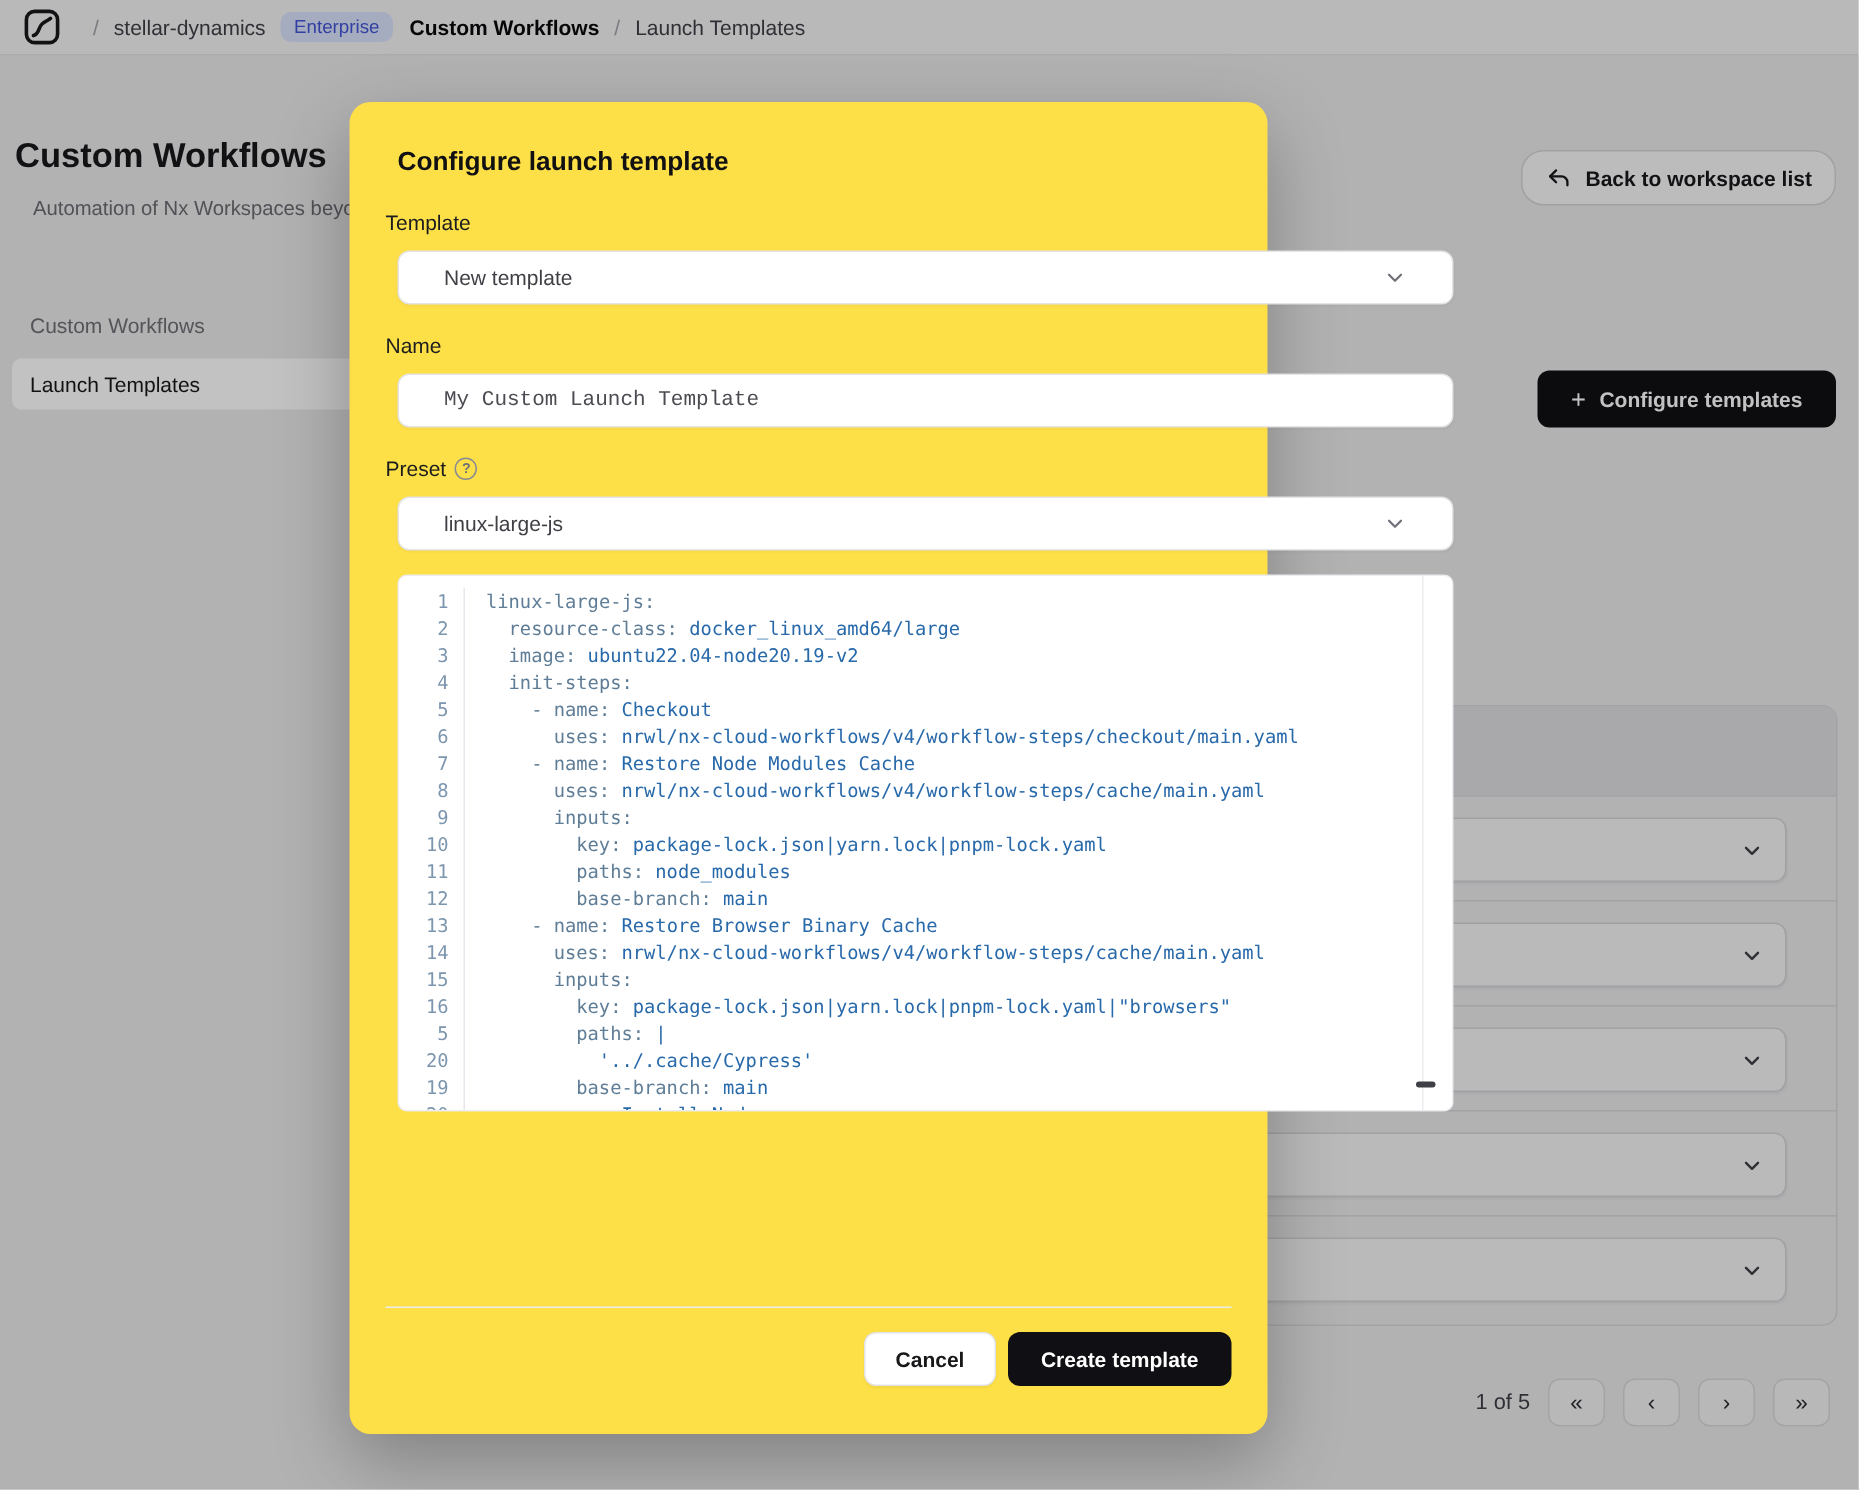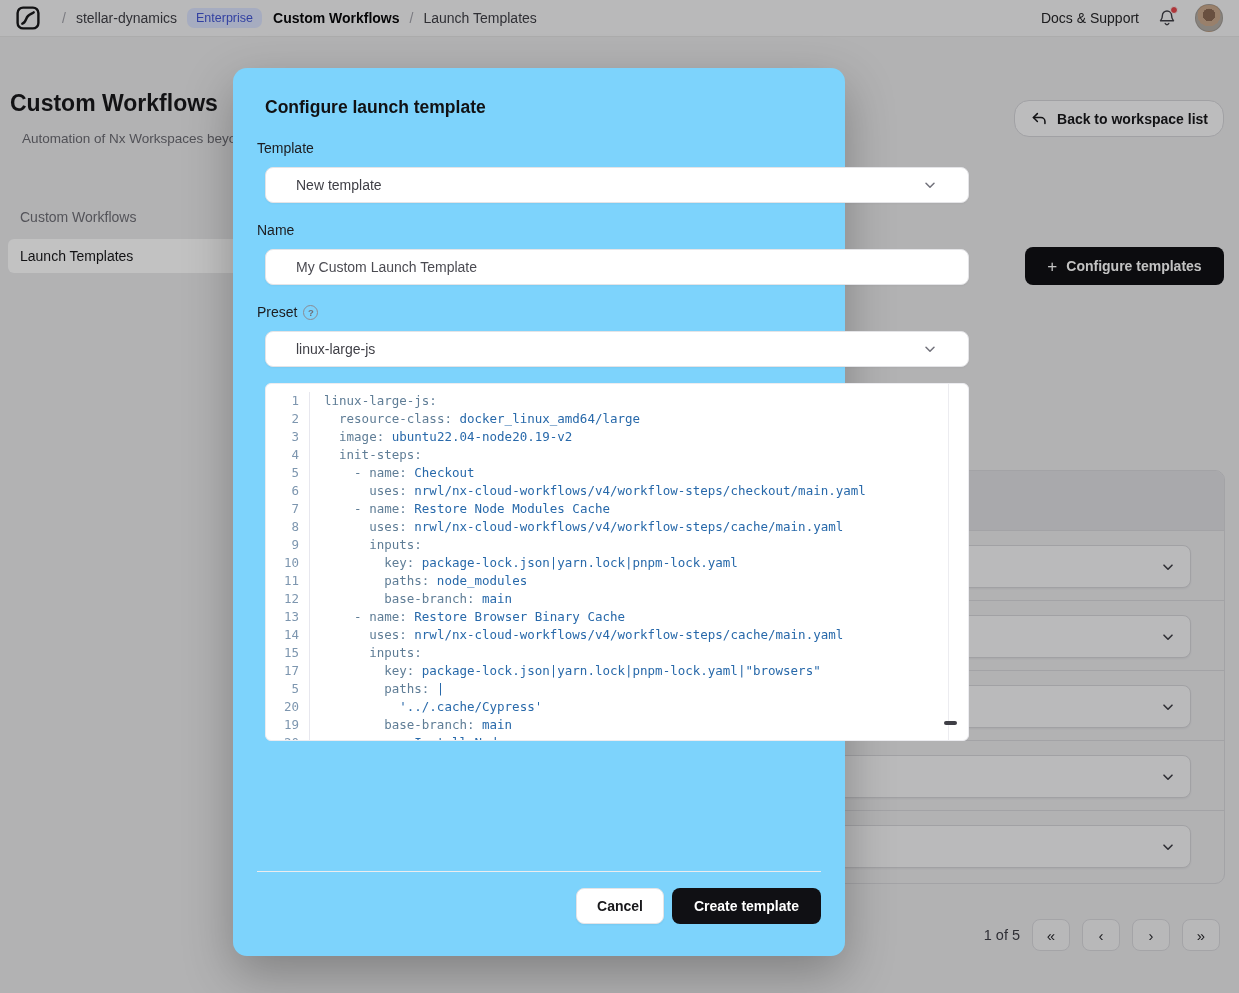--- a/index.html
+++ b/index.html
@@ -51,31 +51,31 @@
              display:flex; align-items:center; justify-content:flex-end; padding-right:14px; cursor:pointer; }
 
   .pagination { position:absolute; top:919px; left:940px; display:flex; align-items:center; gap:12px; }
   .pg-label { width:80px; text-align:right; font-size:14.5px; color:#3f3f46; }
   .pg-btn { width:38px; height:32px; background:#f2f2f4; border:1px solid #d8d8dc; border-radius:8px;
             font-size:15px; color:#2a2a2e; display:flex; align-items:center; justify-content:center;
             cursor:pointer; font-family:"Liberation Sans", sans-serif; }
 
   
   .overlay { position:absolute; inset:0; background:rgba(0,0,0,.24); z-index:5; }
-  .modal { position:absolute; left:233px; top:68px; width:612px; height:888px; background:#7dd3fc;
+  .modal { position:absolute; left:233px; top:68px; width:612px; height:888px; background:#fde047;
            border-radius:14px; box-shadow:0 18px 50px rgba(0,0,0,.28); z-index:6; }
   .m-title { position:absolute; left:32px; top:29px; font-size:17.5px; font-weight:700; color:#111113; }
   .m-label { position:absolute; left:24px; font-size:14px; font-weight:500; color:#1c1c1f;
              display:flex; align-items:center; gap:6px; }
   .m-select, .m-input { position:absolute; left:32px; width:704px; height:36px; background:#fff;
              border:1px solid #e4e4e7; border-radius:8px; box-shadow:0 1px 2px rgba(0,0,0,.04);
              display:flex; align-items:center; padding:0 30px; font-size:14px; color:#3f3f46; cursor:pointer; }
   .m-select .chev { margin-left:auto; display:flex; }
   .m-input input { border:none; outline:none; width:100%; font-size:14px; color:#4b4b52; background:transparent;
-             font-family:Liberation Sans, sans-serif; }
+             font-family:Liberation Mono, monospace; }
   .help { width:15px; height:15px; border:1.3px solid #8b8b93; border-radius:50%; font-size:9.5px;
           color:#6e6e76; display:inline-flex; align-items:center; justify-content:center; font-weight:700; }
 
   
   .editor { position:absolute; left:32px; top:315px; width:704px; height:358px; background:#fff;
             border:1px solid #ececf0; border-radius:6px; overflow:hidden;
             font-family:"DejaVu Sans Mono", monospace; font-size:12.5px; line-height:18px; padding-top:8px; }
   .cl { display:flex; height:18px; white-space:pre; }
   .ln { width:44px; flex:0 0 44px; text-align:right; padding-right:10px; color:#7d96af;
         border-right:1px solid #e7e7ee; }
@@ -107,31 +107,20 @@
         <rect x="1.6" y="1.6" width="20.8" height="20.8" rx="5.5" stroke="#18181b" stroke-width="2.4"></rect>
         <path d="M6.3 17.7 C10.2 16.6 9.4 12.4 12 10 C14.3 7.9 16.2 7.6 17.7 6.3" stroke="#18181b" stroke-width="2.4" stroke-linecap="round"></path>
       </svg>
     </span>
     <span class="slash">/</span>
     <span class="crumb">stellar-dynamics</span>
     <span class="badge">Enterprise</span>
     <span class="crumb bold">Custom Workflows</span>
     <span class="slash">/</span>
     <span class="crumb">Launch Templates</span>
-    <div class="nav-right">
-      <span class="docs">Docs &amp; Support</span>
-      <span class="bell-wrap">
-        <svg width="20" height="20" viewBox="0 0 20 20" fill="none">
-          <path d="M10 3 a4.6 4.6 0 0 0 -4.6 4.6 c0 3.4 -1.3 4.4 -1.9 5.1 h13 c-.6 -.7 -1.9 -1.7 -1.9 -5.1 A4.6 4.6 0 0 0 10 3 Z" stroke="#3f3f46" stroke-width="1.4" stroke-linejoin="round"></path>
-          <path d="M8.2 15.4 a1.9 1.9 0 0 0 3.6 0" stroke="#3f3f46" stroke-width="1.4" stroke-linecap="round"></path>
-        </svg>
-        <span class="bell-dot"></span>
-      </span>
-      <span class="avatar"></span>
-    </div>
   </header>
 
   <h1 class="page-title">Custom Workflows</h1>
   <div class="page-sub">Automation of Nx Workspaces beyo</div>
 
   <button class="back-btn">
     <svg width="18" height="18" viewBox="0 0 20 20" fill="none">
       <path d="M8.2 4 L3.8 8.4 L8.2 12.8" stroke="#18181b" stroke-width="1.7" stroke-linecap="round" stroke-linejoin="round"></path>
       <path d="M3.8 8.4 H12.2 a4.4 4.4 0 0 1 4.4 4.4 V15" stroke="#18181b" stroke-width="1.7" stroke-linecap="round"></path>
     </svg>
@@ -242,21 +231,21 @@
           <div class="cl"><span class="ln">6</span><span class="ct"><span class="ind"></span><span class="ind"></span><span class="ind"></span><span class="k">uses:</span><span class="v"> nrwl/nx-cloud-workflows/v4/workflow-steps/checkout/main.yaml</span></span></div>
           <div class="cl"><span class="ln">7</span><span class="ct"><span class="ind"></span><span class="ind"></span><span class="k">- </span><span class="k">name:</span><span class="v"> Restore Node Modules Cache</span></span></div>
           <div class="cl"><span class="ln">8</span><span class="ct"><span class="ind"></span><span class="ind"></span><span class="ind"></span><span class="k">uses:</span><span class="v"> nrwl/nx-cloud-workflows/v4/workflow-steps/cache/main.yaml</span></span></div>
           <div class="cl"><span class="ln">9</span><span class="ct"><span class="ind"></span><span class="ind"></span><span class="ind"></span><span class="k">inputs:</span></span></div>
           <div class="cl"><span class="ln">10</span><span class="ct"><span class="ind"></span><span class="ind"></span><span class="ind"></span><span class="ind"></span><span class="k">key:</span><span class="v"> package-lock.json|yarn.lock|pnpm-lock.yaml</span></span></div>
           <div class="cl"><span class="ln">11</span><span class="ct"><span class="ind"></span><span class="ind"></span><span class="ind"></span><span class="ind"></span><span class="k">paths:</span><span class="v"> node_modules</span></span></div>
           <div class="cl"><span class="ln">12</span><span class="ct"><span class="ind"></span><span class="ind"></span><span class="ind"></span><span class="ind"></span><span class="k">base-branch:</span><span class="v"> main</span></span></div>
           <div class="cl"><span class="ln">13</span><span class="ct"><span class="ind"></span><span class="ind"></span><span class="k">- </span><span class="k">name:</span><span class="v"> Restore Browser Binary Cache</span></span></div>
           <div class="cl"><span class="ln">14</span><span class="ct"><span class="ind"></span><span class="ind"></span><span class="ind"></span><span class="k">uses:</span><span class="v"> nrwl/nx-cloud-workflows/v4/workflow-steps/cache/main.yaml</span></span></div>
           <div class="cl"><span class="ln">15</span><span class="ct"><span class="ind"></span><span class="ind"></span><span class="ind"></span><span class="k">inputs:</span></span></div>
-          <div class="cl"><span class="ln">17</span><span class="ct"><span class="ind"></span><span class="ind"></span><span class="ind"></span><span class="ind"></span><span class="k">key:</span><span class="v"> package-lock.json|yarn.lock|pnpm-lock.yaml|"browsers"</span></span></div>
+          <div class="cl"><span class="ln">16</span><span class="ct"><span class="ind"></span><span class="ind"></span><span class="ind"></span><span class="ind"></span><span class="k">key:</span><span class="v"> package-lock.json|yarn.lock|pnpm-lock.yaml|"browsers"</span></span></div>
           <div class="cl"><span class="ln">5</span><span class="ct"><span class="ind"></span><span class="ind"></span><span class="ind"></span><span class="ind"></span><span class="k">paths:</span><span class="v"> |</span></span></div>
           <div class="cl"><span class="ln">20</span><span class="ct"><span class="ind"></span><span class="ind"></span><span class="ind"></span><span class="ind"></span><span class="ind"></span><span class="v">'../.cache/Cypress'</span></span></div>
           <div class="cl"><span class="ln">19</span><span class="ct"><span class="ind"></span><span class="ind"></span><span class="ind"></span><span class="ind"></span><span class="k">base-branch:</span><span class="v"> main</span></span></div>
           <div class="cl"><span class="ln">20</span><span class="ct"><span class="ind"></span><span class="ind"></span><span class="k">- </span><span class="k">name:</span><span class="v"> Install Node</span></span></div>
         </div>
       <div class="vtrack"></div>
       <div class="vthumb"></div>
     </div>
 
     <div class="m-divider"></div>

